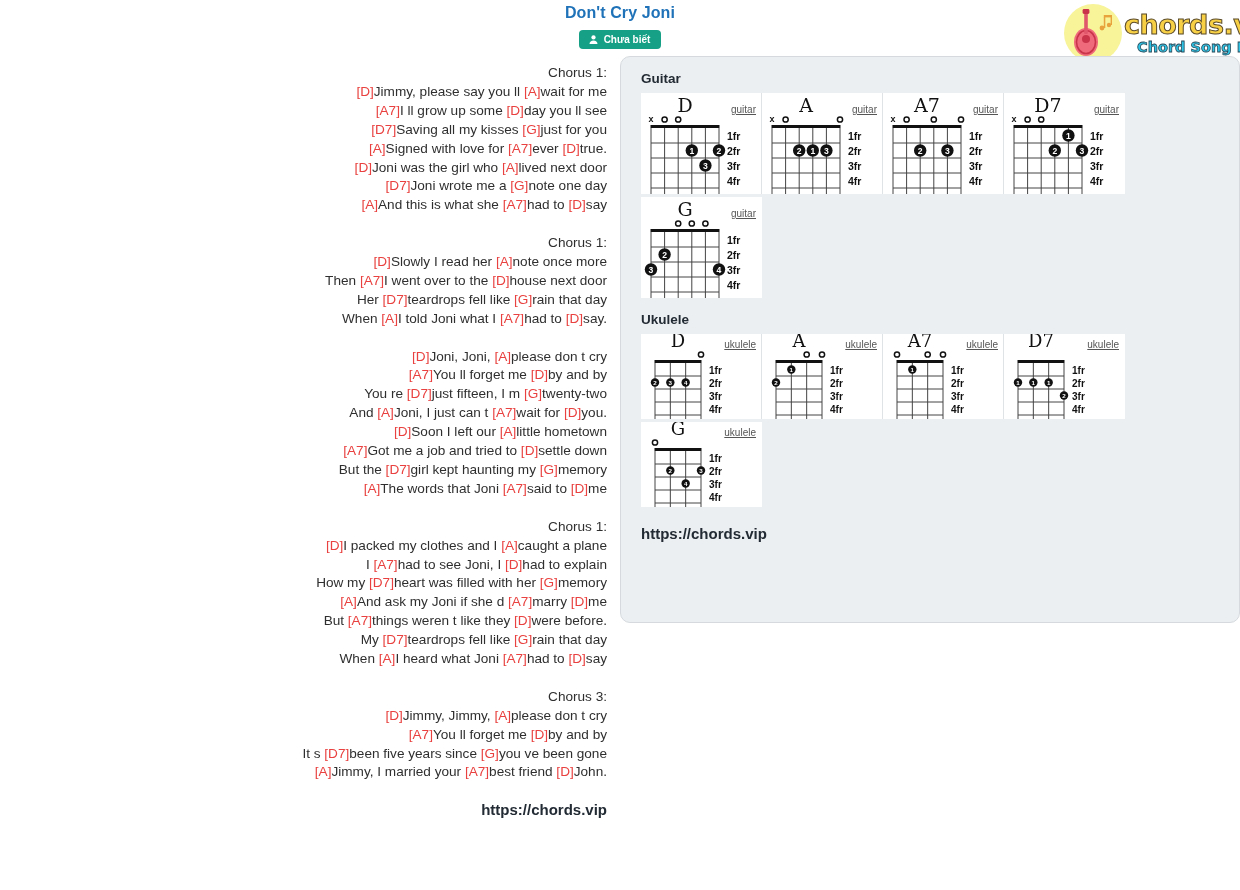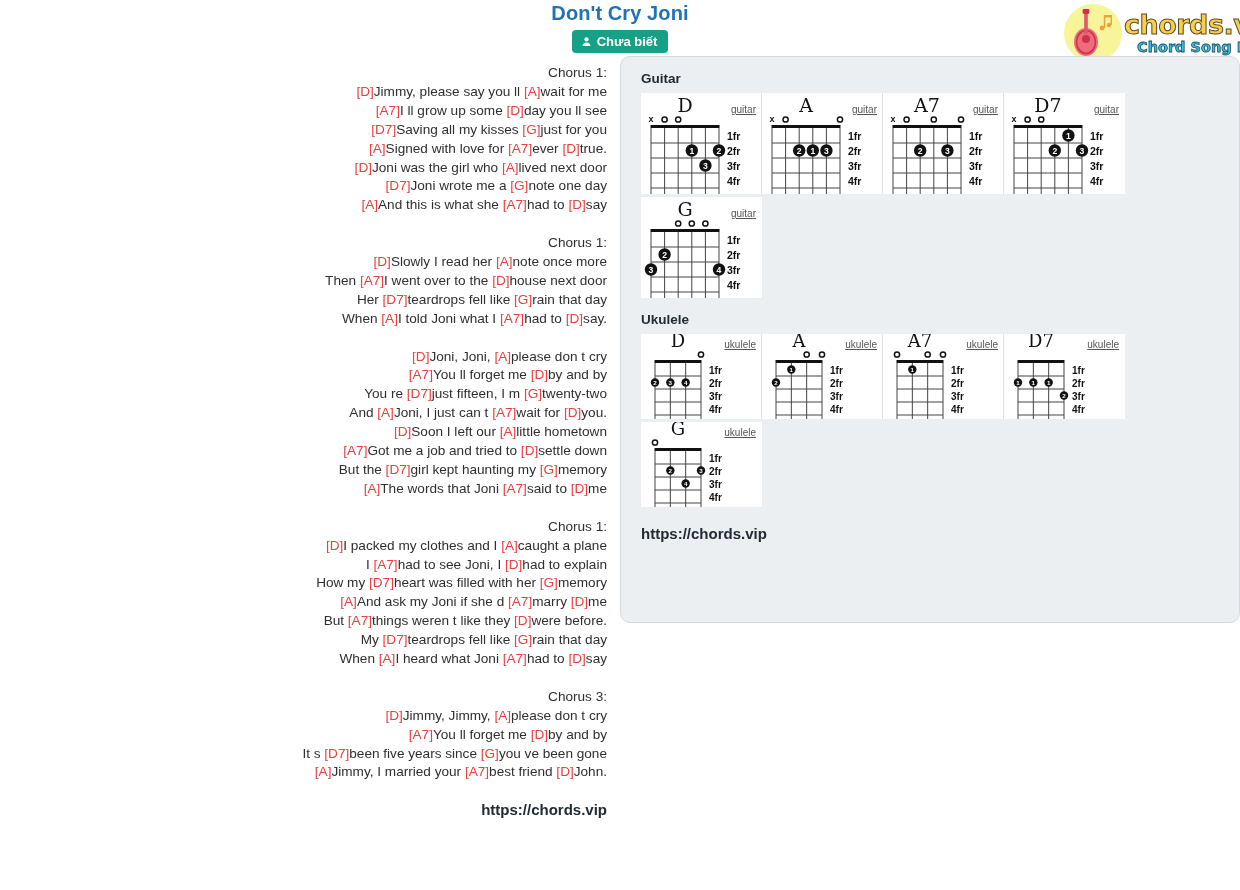--- a/index.html
+++ b/index.html
@@ -13,28 +13,28 @@
   }
   .page { position: relative; width: 1240px; height: 890px; }
 
   
   .header { position: relative; height: 62px; }
   .title-block {
     position: absolute; left: 0; right: 0; top: 2px;
     text-align: center;
   }
   .song-title {
-    font-size: 20px; font-weight: bold; color: #1f72b8;
+    font-size: 16px; font-weight: bold; color: #1f72b8;
     letter-spacing: 0.1px; line-height: 22px;
   }
   .badge-wrap { margin-top: 6px; }
   .badge {
     display: inline-flex; align-items: center; gap: 5px;
     background: #16a085; color: #ffffff;
-    font-size: 13px; font-weight: bold;
+    font-size: 10px; font-weight: bold;
     padding: 4px 11px 4px 9px; border-radius: 4px;
   }
   .badge svg { display: block; }
 
   .logo {
     position: absolute; right: 0; top: 3px;
     width: 176px; height: 60px;
     display: flex; align-items: center;
   }
   .logo-circle {

